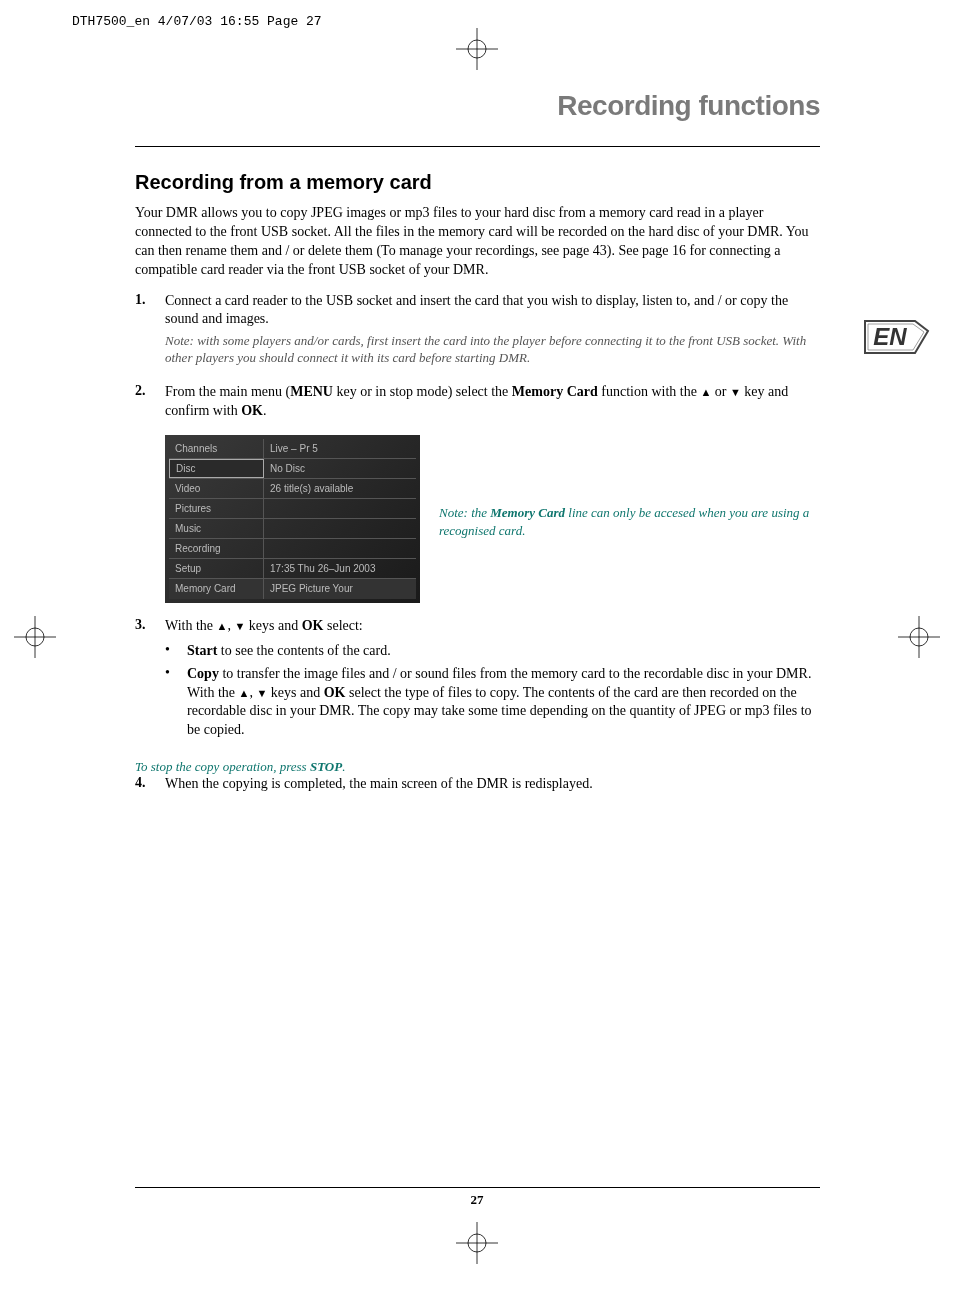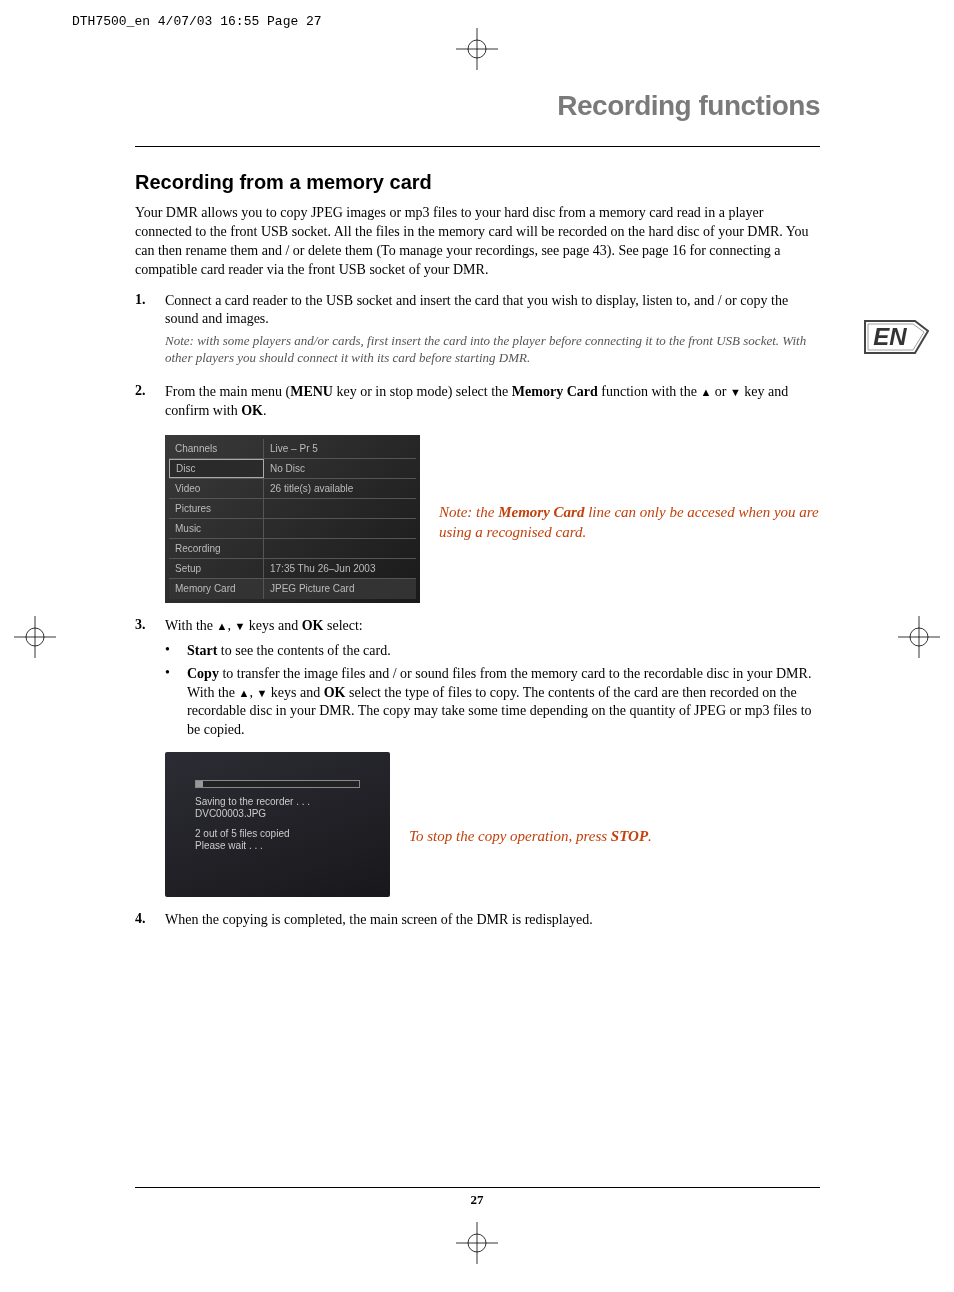--- a/index.html
+++ b/index.html
@@ -125,22 +125,22 @@
   .menu-row.highlighted {
     background: #333;
   }
   .fig-row {
     display: flex;
     align-items: center;
     gap: 19px;
   }
   .fig-note {
     font-style: italic;
-    color: #c2410c;
-    font-size: 15px;
+    color: #0f766e;
+    font-size: 13px;
     line-height: 1.35;
     flex: 1;
   }
   .bullet-row {
     display: flex;
     gap: 12px;
     margin-top: 4px;
     margin-left: 30px;
   }
   .bullet { min-width: 10px; }
@@ -282,21 +282,21 @@
       <div class="menu-row">
           <div class="menu-left">Recording</div>
           <div class="menu-right"></div>
         </div>
       <div class="menu-row">
           <div class="menu-left">Setup</div>
           <div class="menu-right">17:35 Thu 26–Jun 2003</div>
         </div>
       <div class="menu-row highlighted">
           <div class="menu-left">Memory Card</div>
-          <div class="menu-right">JPEG Picture Card</div>
+          <div class="menu-right">JPEG Picture Your</div>
         </div>
     </div>
     <div class="fig-note">
       <span>Note: the </span><b>Memory Card</b><span> line can only be accesed when you are using a recognised card.</span>
     </div>
   </div>
 
   <div class="step">
     <div class="step-num">3.</div>
     <div class="step-body">
@@ -310,30 +310,20 @@
   </div>
 
   <div class="bullet-row">
     <div class="bullet">•</div>
     <div class="bullet-body">
       <b>Copy</b><span> to transfer the image files and / or sound files from the memory card to the recordable disc in your DMR. With the </span><span class="arrow">▲</span><span>, </span><span class="arrow">▼</span><span> keys and </span><b>OK</b><span> select the type of files to copy. The contents of the card are then recorded on the recordable disc in your DMR. The copy may take some time depending on the quantity of JPEG or mp3 files to be copied.</span>
     </div>
   </div>
 
   <div class="fig-row">
-    <div class="progress-screenshot">
-      <div class="progress-bar-track">
-          <div class="progress-bar-fill"></div>
-        </div>
-      <div class="progress-text">Saving to the recorder . . .</div>
-      <div class="progress-text">DVC00003.JPG</div>
-      <div class="progress-gap"></div>
-      <div class="progress-text">2 out of 5 files copied</div>
-      <div class="progress-text">Please wait . . .</div>
-    </div>
     <div class="fig-note">
       <br>
       <span>To stop the copy operation, press </span><b>STOP</b><span>.</span>
     </div>
   </div>
 
   <div class="step">
     <div class="step-num">4.</div>
     <div class="step-body">When the copying is completed, the main screen of the DMR is redisplayed.</div>
   </div>

